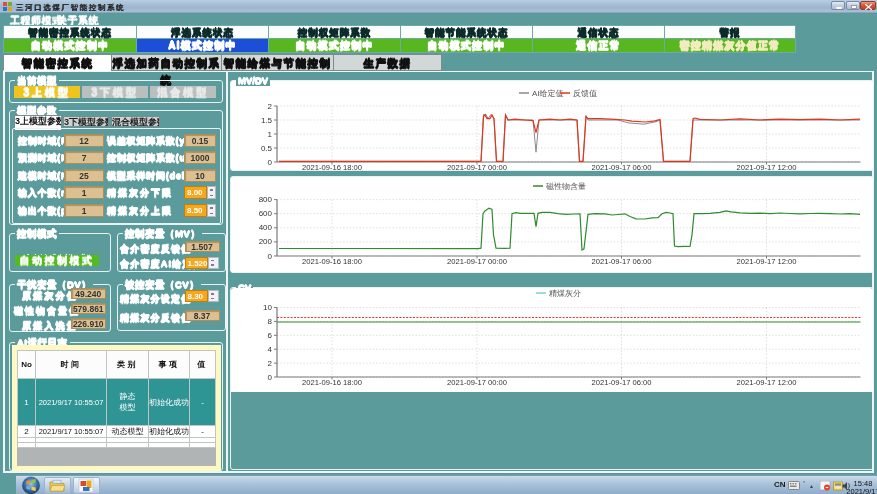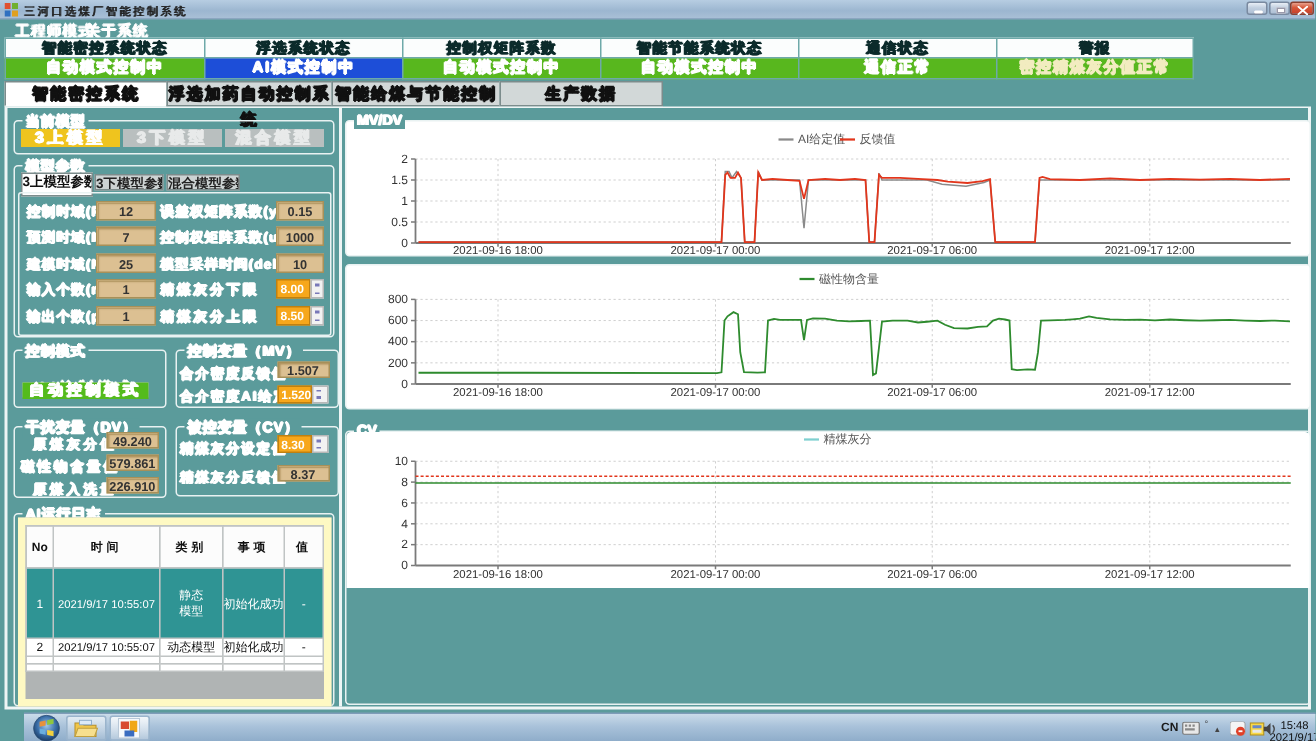--- a/index.html
+++ b/index.html
@@ -22,21 +22,21 @@
 .cyan{background:#1d4ed8}
 
 .tab{top:54px;height:17px;font-size:10.5px;font-weight:bold;text-align:center;line-height:17px;border:1px solid #7c8c8c;border-right:none;background:#d2d8d8;color:#111}
 .tab.act{background:#fff;border-bottom:1px solid #fff}
 
 #content-border{left:3px;top:71px;width:871px;height:402px;border:2px solid #eef5f5;border-top:1px solid #eef5f5}
 
 .grp{border:1px solid #e9f2f2;border-radius:3px}
 .glabel{position:absolute;top:-6px;left:5px;padding:0 2px;background:#5b9b9b;color:#fff;font-size:9.5px;font-weight:bold;white-space:nowrap;letter-spacing:0.5px}
 
-.btn{position:absolute;font-size:10.5px;font-weight:bold;color:#fff;text-align:center}
+.btn{position:absolute;font-size:10.5px;font-weight:normal;color:#fff;text-align:center}
 .tanbox{position:absolute;background:#dcc092;border:1px solid #a89058;font-size:8.5px;font-weight:bold;color:#333;text-align:center;box-shadow:inset 1px 1px 1px rgba(120,90,30,.45)}
 .orgbox{position:absolute;background:#f7a71b;border:1px solid #c08010;font-size:8px;font-weight:bold;color:#fff;text-align:left;padding-left:2px}
 .spin{position:absolute;width:9px;background:#f2f2f2;border:1px solid #b8b8b8}
 .spin:before,.spin:after{content:"";position:absolute;left:2px;width:3px;height:1.5px;background:#7878b8}
 .spin:before{top:2px}.spin:after{bottom:2px}
 .lbl{position:absolute;color:#fff;font-size:9px;font-weight:bold;white-space:nowrap;letter-spacing:0}
 svg{position:absolute;left:0;top:0}
 </style></head>
 <body>
 <div class="abs" id="titlebar"></div>

